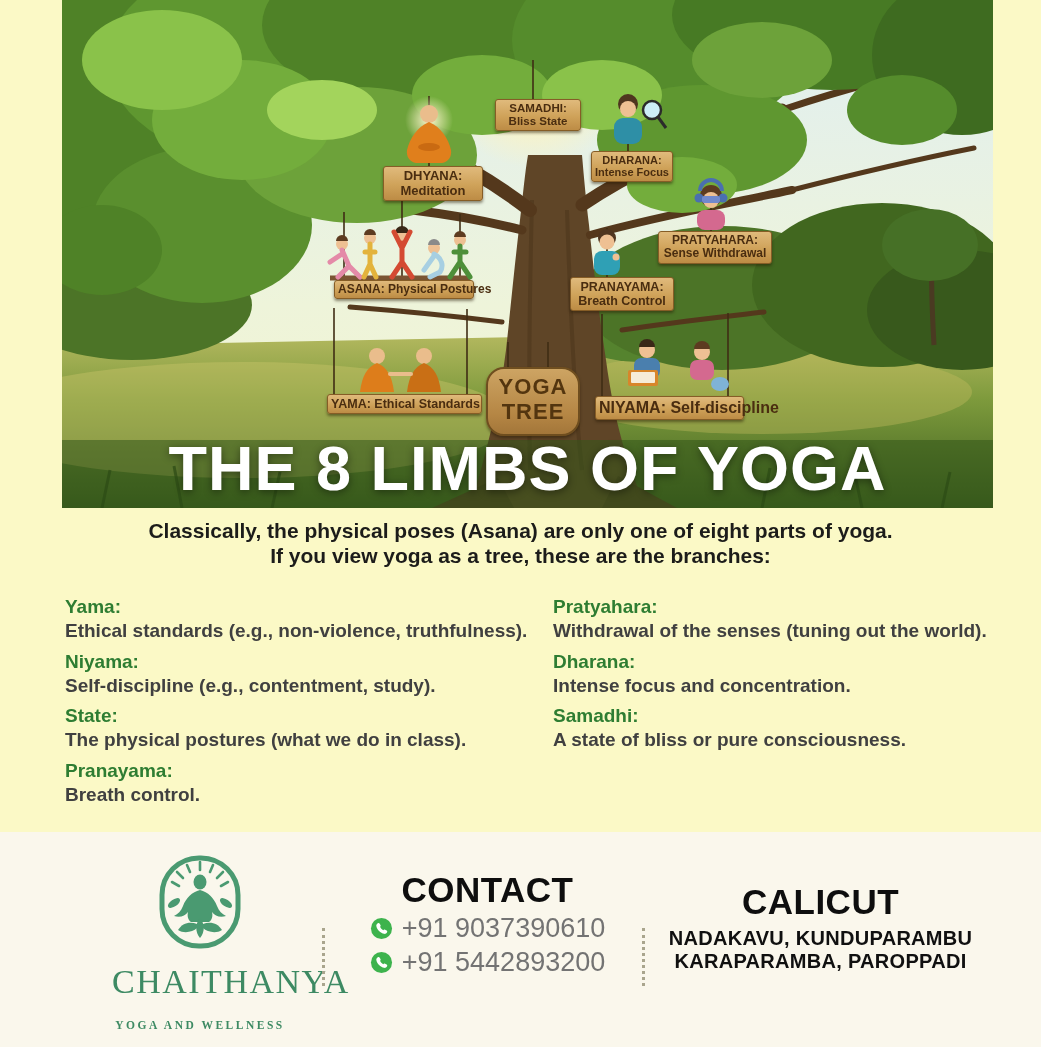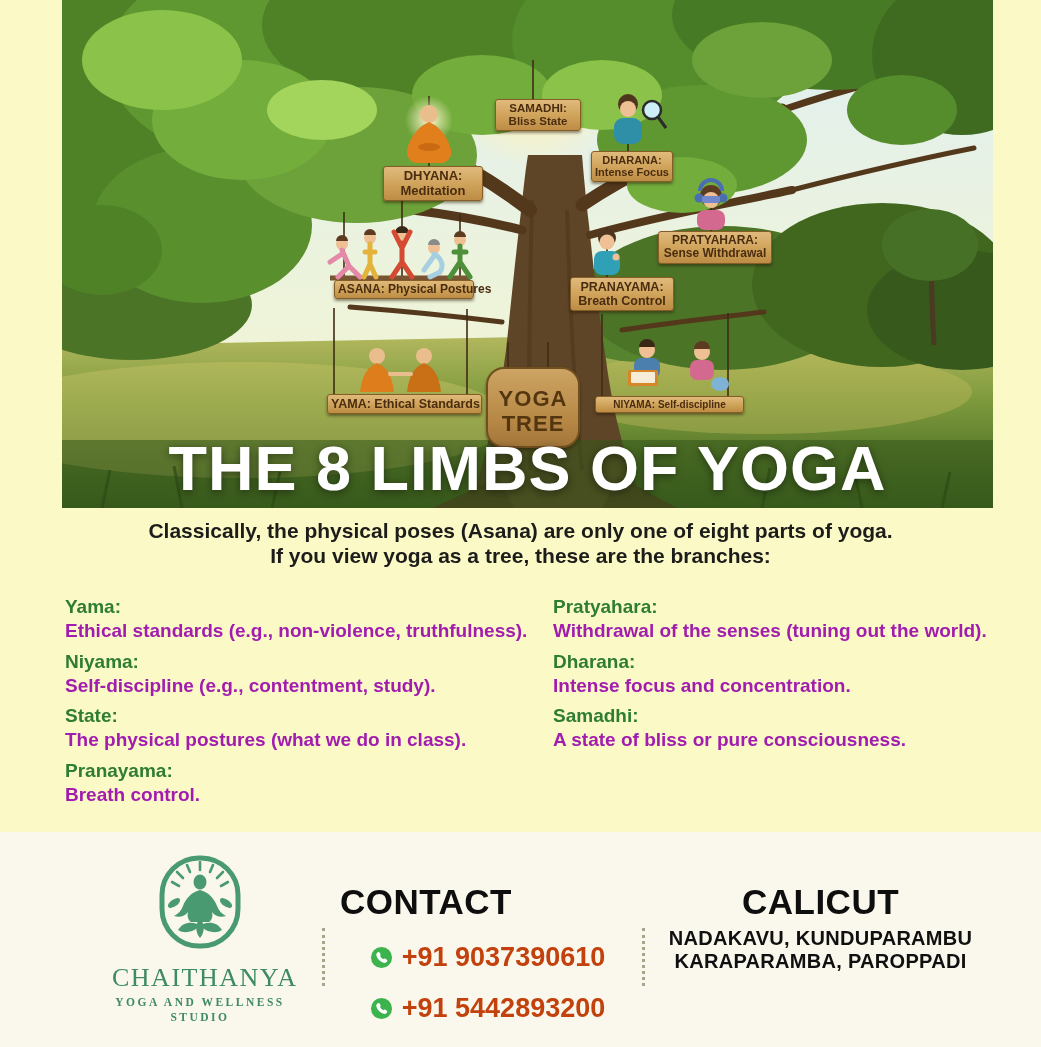--- a/index.html
+++ b/index.html
@@ -16,52 +16,52 @@
         border:1.5px solid #865d26;border-radius:3px;color:#4a2d10;text-align:center;
         padding:2px 3px;box-shadow:0 2px 3px rgba(40,25,5,.5);line-height:1.12;font-weight:bold;}
   .sign .l1,.sign .l2{white-space:nowrap;}
   .sign-samadhi{left:433px;top:99px;width:78px;font-size:11.5px;}
   .sign-dhyana{left:321px;top:166px;width:92px;font-size:13px;}
   .sign-dharana{left:529px;top:151px;width:74px;font-size:11px;}
   .sign-pratyahara{left:596px;top:231px;width:106px;font-size:12px;}
   .sign-asana{left:272px;top:280px;width:132px;font-size:12px;}
   .sign-pranayama{left:508px;top:277px;width:96px;font-size:12.5px;}
   .sign-yama{left:265px;top:394px;width:147px;font-size:12.5px;}
-  .sign-niyama{left:533px;top:396px;width:141px;font-size:10px;}
+  .sign-niyama{left:533px;top:396px;width:141px;font-size:16px;}
   .sign-trunk{left:424px;top:367px;width:84px;height:58px;
         background:linear-gradient(180deg,#cda463 0%,#b58644 70%,#a3763a 100%);
         border:2px solid #6f4e1f;border-radius:18px;color:#53350f;font-size:22px;
-        letter-spacing:1px;line-height:1.15;padding-top:17px;}
+        letter-spacing:1px;line-height:1.15;padding-top:5px;}
   
   .intro{position:absolute;left:0;top:518px;width:1041px;text-align:center;color:#1c1c1a;
          font-size:21px;font-weight:bold;line-height:25px;}
   
   .col{position:absolute;top:595px;}
   .col-left{left:65px;width:480px;}
   .col-right{left:553px;width:450px;}
   .def{margin-bottom:6px;}
   .term{color:#2e7d32;font-weight:bold;font-size:19px;line-height:24.3px;display:block;}
-  .desc{color:#a21caf;font-weight:bold;font-size:19px;line-height:24.3px;display:block;}
+  .desc{color:#404040;font-weight:bold;font-size:19px;line-height:24.3px;display:block;}
   .def-inline .term,.def-inline .desc{display:inline;}
   .def-inline .term{margin-right:7px;}
   .def-inline{margin-bottom:30px;}
   
   .footer{position:absolute;left:0;top:832px;width:1041px;height:215px;background:#FAF7EC;}
   .brand{position:absolute;left:112px;top:22px;width:176px;text-align:center;}
-  .brand-name{font-family:"Liberation Serif",serif;font-size:26px;letter-spacing:1.5px;
+  .brand-name{font-family:"Liberation Serif",serif;font-size:34px;letter-spacing:1.5px;
               color:#3d8a63;margin-top:9px;}
   .brand-tagline{font-family:"Liberation Serif",serif;font-size:11.5px;letter-spacing:2.5px;
-              color:#3d8a63;margin-top:3px;font-weight:bold;}
+              color:#3d8a63;margin-top:18px;font-weight:bold;}
   .vdiv{position:absolute;top:96px;height:58px;border-left:3px dotted #a9a58d;}
   .vdiv-1{left:322px;}
   .vdiv-2{left:642px;}
-  .contact{position:absolute;left:340px;top:50px;width:295px;}
+  .contact{position:absolute;left:340px;top:38px;width:295px;text-align:center;}
   .section-heading{font-size:35px;font-weight:bold;color:#0e0e0e;letter-spacing:.5px;}
-  .phone-row{display:flex;align-items:center;justify-content:center;gap:9px;margin-top:20px;
-             font-size:27px;font-weight:bold;color:#c2410c;white-space:nowrap;}
+  .phone-row{display:flex;align-items:center;justify-content:center;gap:9px;margin-top:3px;
+             font-size:27px;font-weight:normal;color:#737373;white-space:nowrap;}
   .location{position:absolute;left:658px;top:50px;width:325px;text-align:center;}
   .addr{font-size:20px;font-weight:bold;color:#101010;line-height:23px;letter-spacing:.3px;
         margin-top:5px;white-space:nowrap;}
 </style>
 </head>
 <body>
 
 <div class="poster">
 
   <div class="photo">

